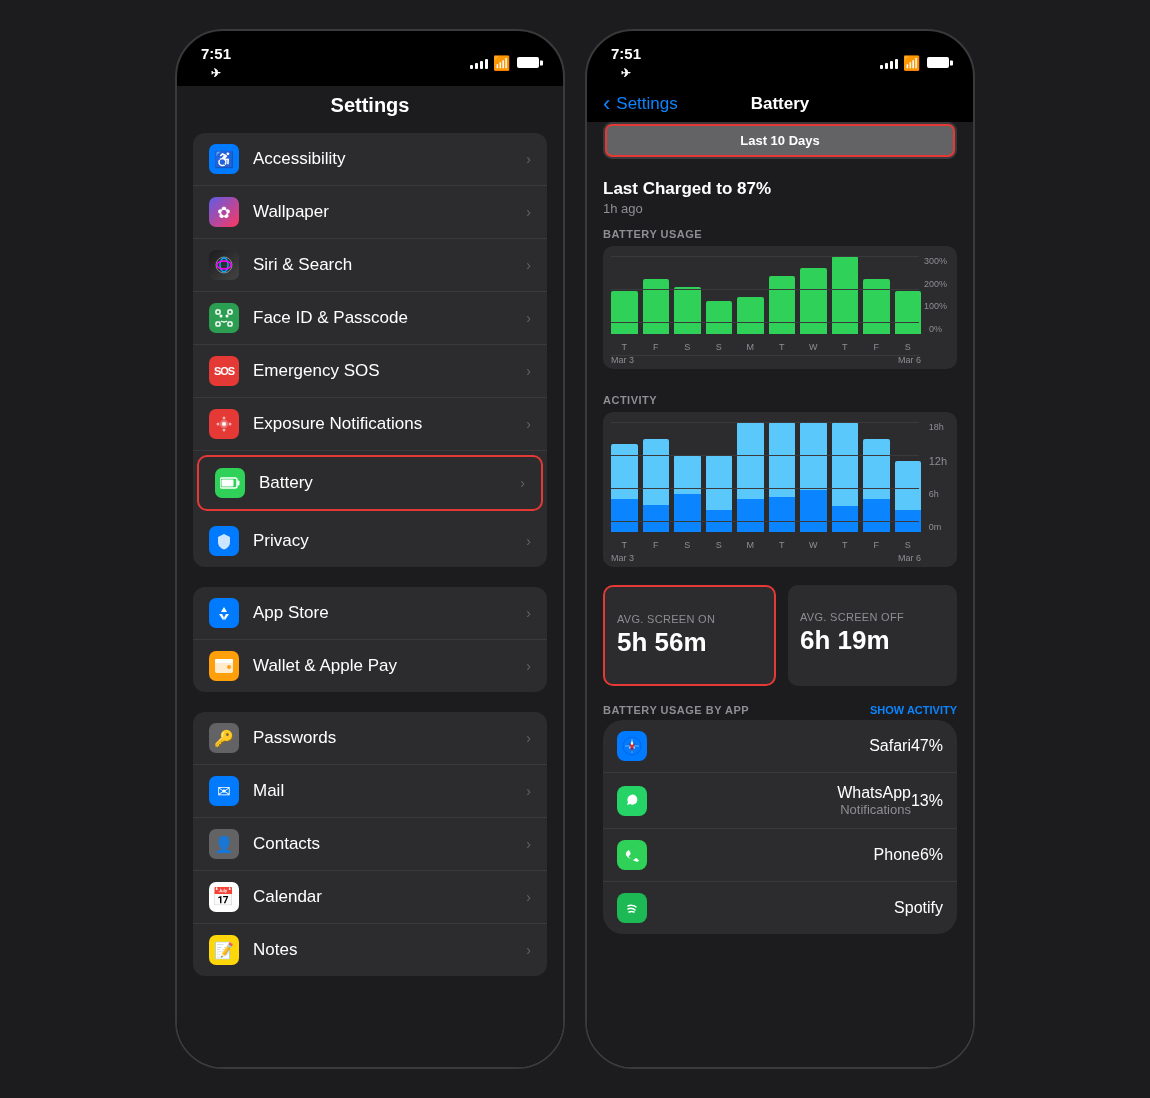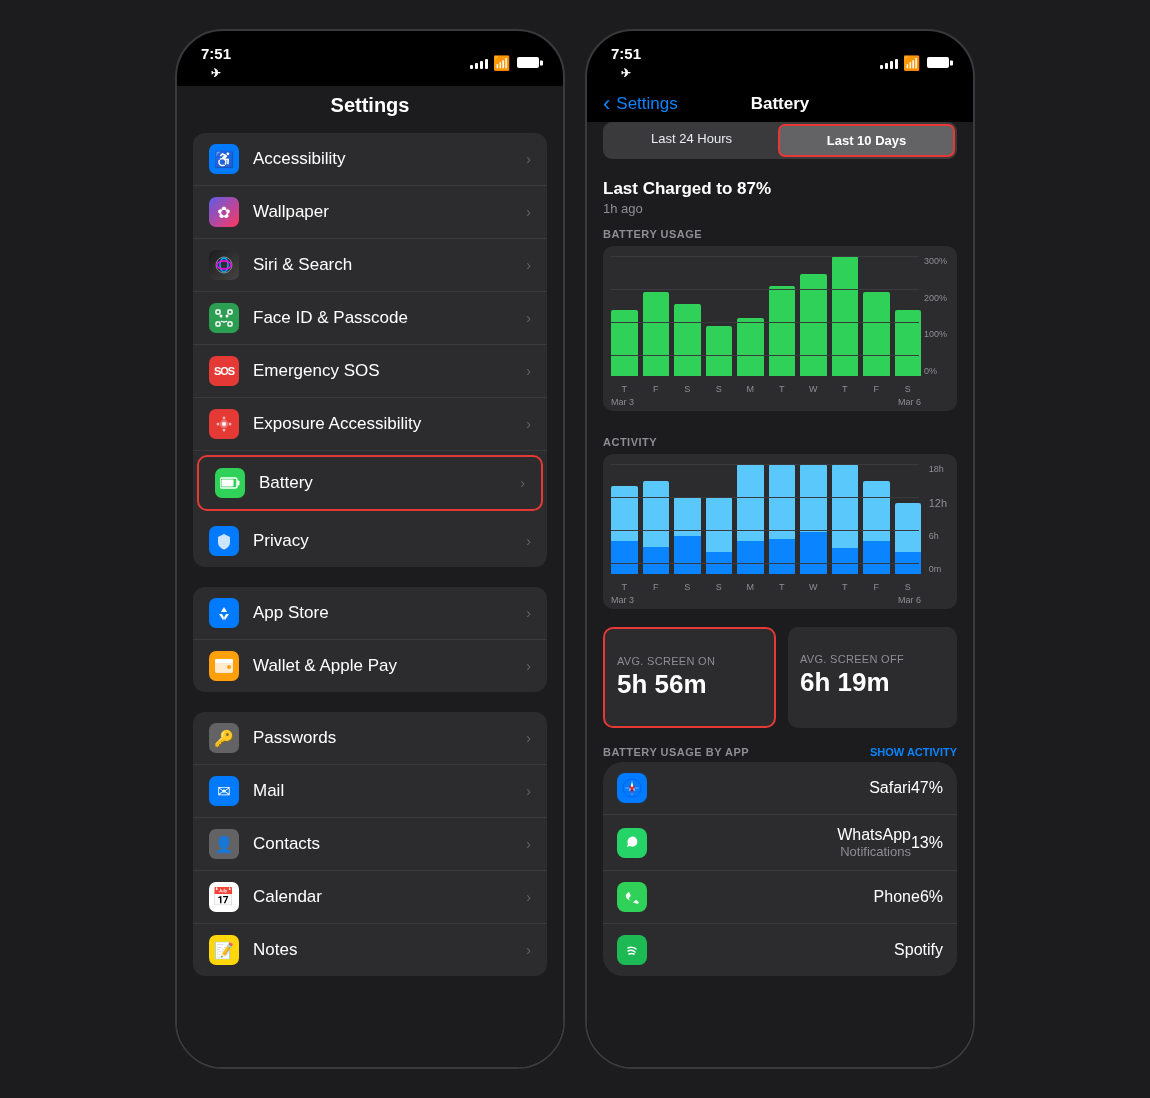--- a/index.html
+++ b/index.html
@@ -473,21 +473,21 @@
           <div class="item-icon" style="background:#e53935;">
             <svg width="18" height="18" viewBox="0 0 18 18">
                 <circle cx="9" cy="9" r="4" fill="#fff" opacity="0.3"></circle>
                 <circle cx="9" cy="9" r="2" fill="#fff"></circle>
                 <circle cx="9" cy="3" r="1.5" fill="#fff" opacity="0.6"></circle>
                 <circle cx="9" cy="15" r="1.5" fill="#fff" opacity="0.6"></circle>
                 <circle cx="3" cy="9" r="1.5" fill="#fff" opacity="0.6"></circle>
                 <circle cx="15" cy="9" r="1.5" fill="#fff" opacity="0.6"></circle>
               </svg>
           </div>
-          <span class="item-label">Exposure Accessibility</span>
+          <span class="item-label">Exposure Notifications</span>
           <span class="chevron">›</span>
         </div>
 
         <div class="settings-item" style="border:2.5px solid #e53935;border-radius:10px;margin:4px;background:#2c2c2e;">
           <div class="item-icon" style="background:#30d158;">
             <svg width="20" height="12" viewBox="0 0 20 12">
                 <rect x="0" y="1" width="17" height="10" rx="2" fill="none" stroke="#fff" stroke-width="1.5"></rect>
                 <rect x="17.5" y="3.5" width="2" height="5" rx="1" fill="#fff"></rect>
                 <rect x="1.5" y="2.5" width="12" height="7" rx="1" fill="#fff"></rect>
               </svg>
@@ -594,33 +594,32 @@
       <div class="back-btn">
         <span class="back-arrow">‹</span>
         <span>Settings</span>
       </div>
       <span class="nav-title">Battery</span>
     </div>
 
     <div class="screen-content battery-screen">
 
       <div class="segment-control">
-        <div class="segment-btn">Last 24 Hours</div>
         <div class="segment-btn active" style="border: 2.5px solid #e53935;">Last 10 Days</div>
       </div>
 
       <div class="last-charged">
         <div class="last-charged-title">Last Charged to 87%</div>
         <div class="last-charged-sub">1h ago</div>
       </div>
 
       <div class="chart-section">
         <div class="chart-label">BATTERY USAGE</div>
         <div class="chart-container">
-          <div style="position:relative;height:120px;">
+          <div style="position:relative;height:78px;text-align:center;">
 
             <div class="grid-line" style="top:0px"></div>
             <div class="grid-line" style="top:33px"></div>
             <div class="grid-line" style="top:66px"></div>
             <div class="grid-line" style="top:99px"></div>
 
             <div style="position:absolute;right:0;top:0;height:100%;display:flex;flex-direction:column;justify-content:space-between;padding:0 2px;">
               <span style="color:#8e8e93;font-size:9px;">300%</span>
               <span style="color:#8e8e93;font-size:9px;">200%</span>
               <span style="color:#8e8e93;font-size:9px;">100%</span>

